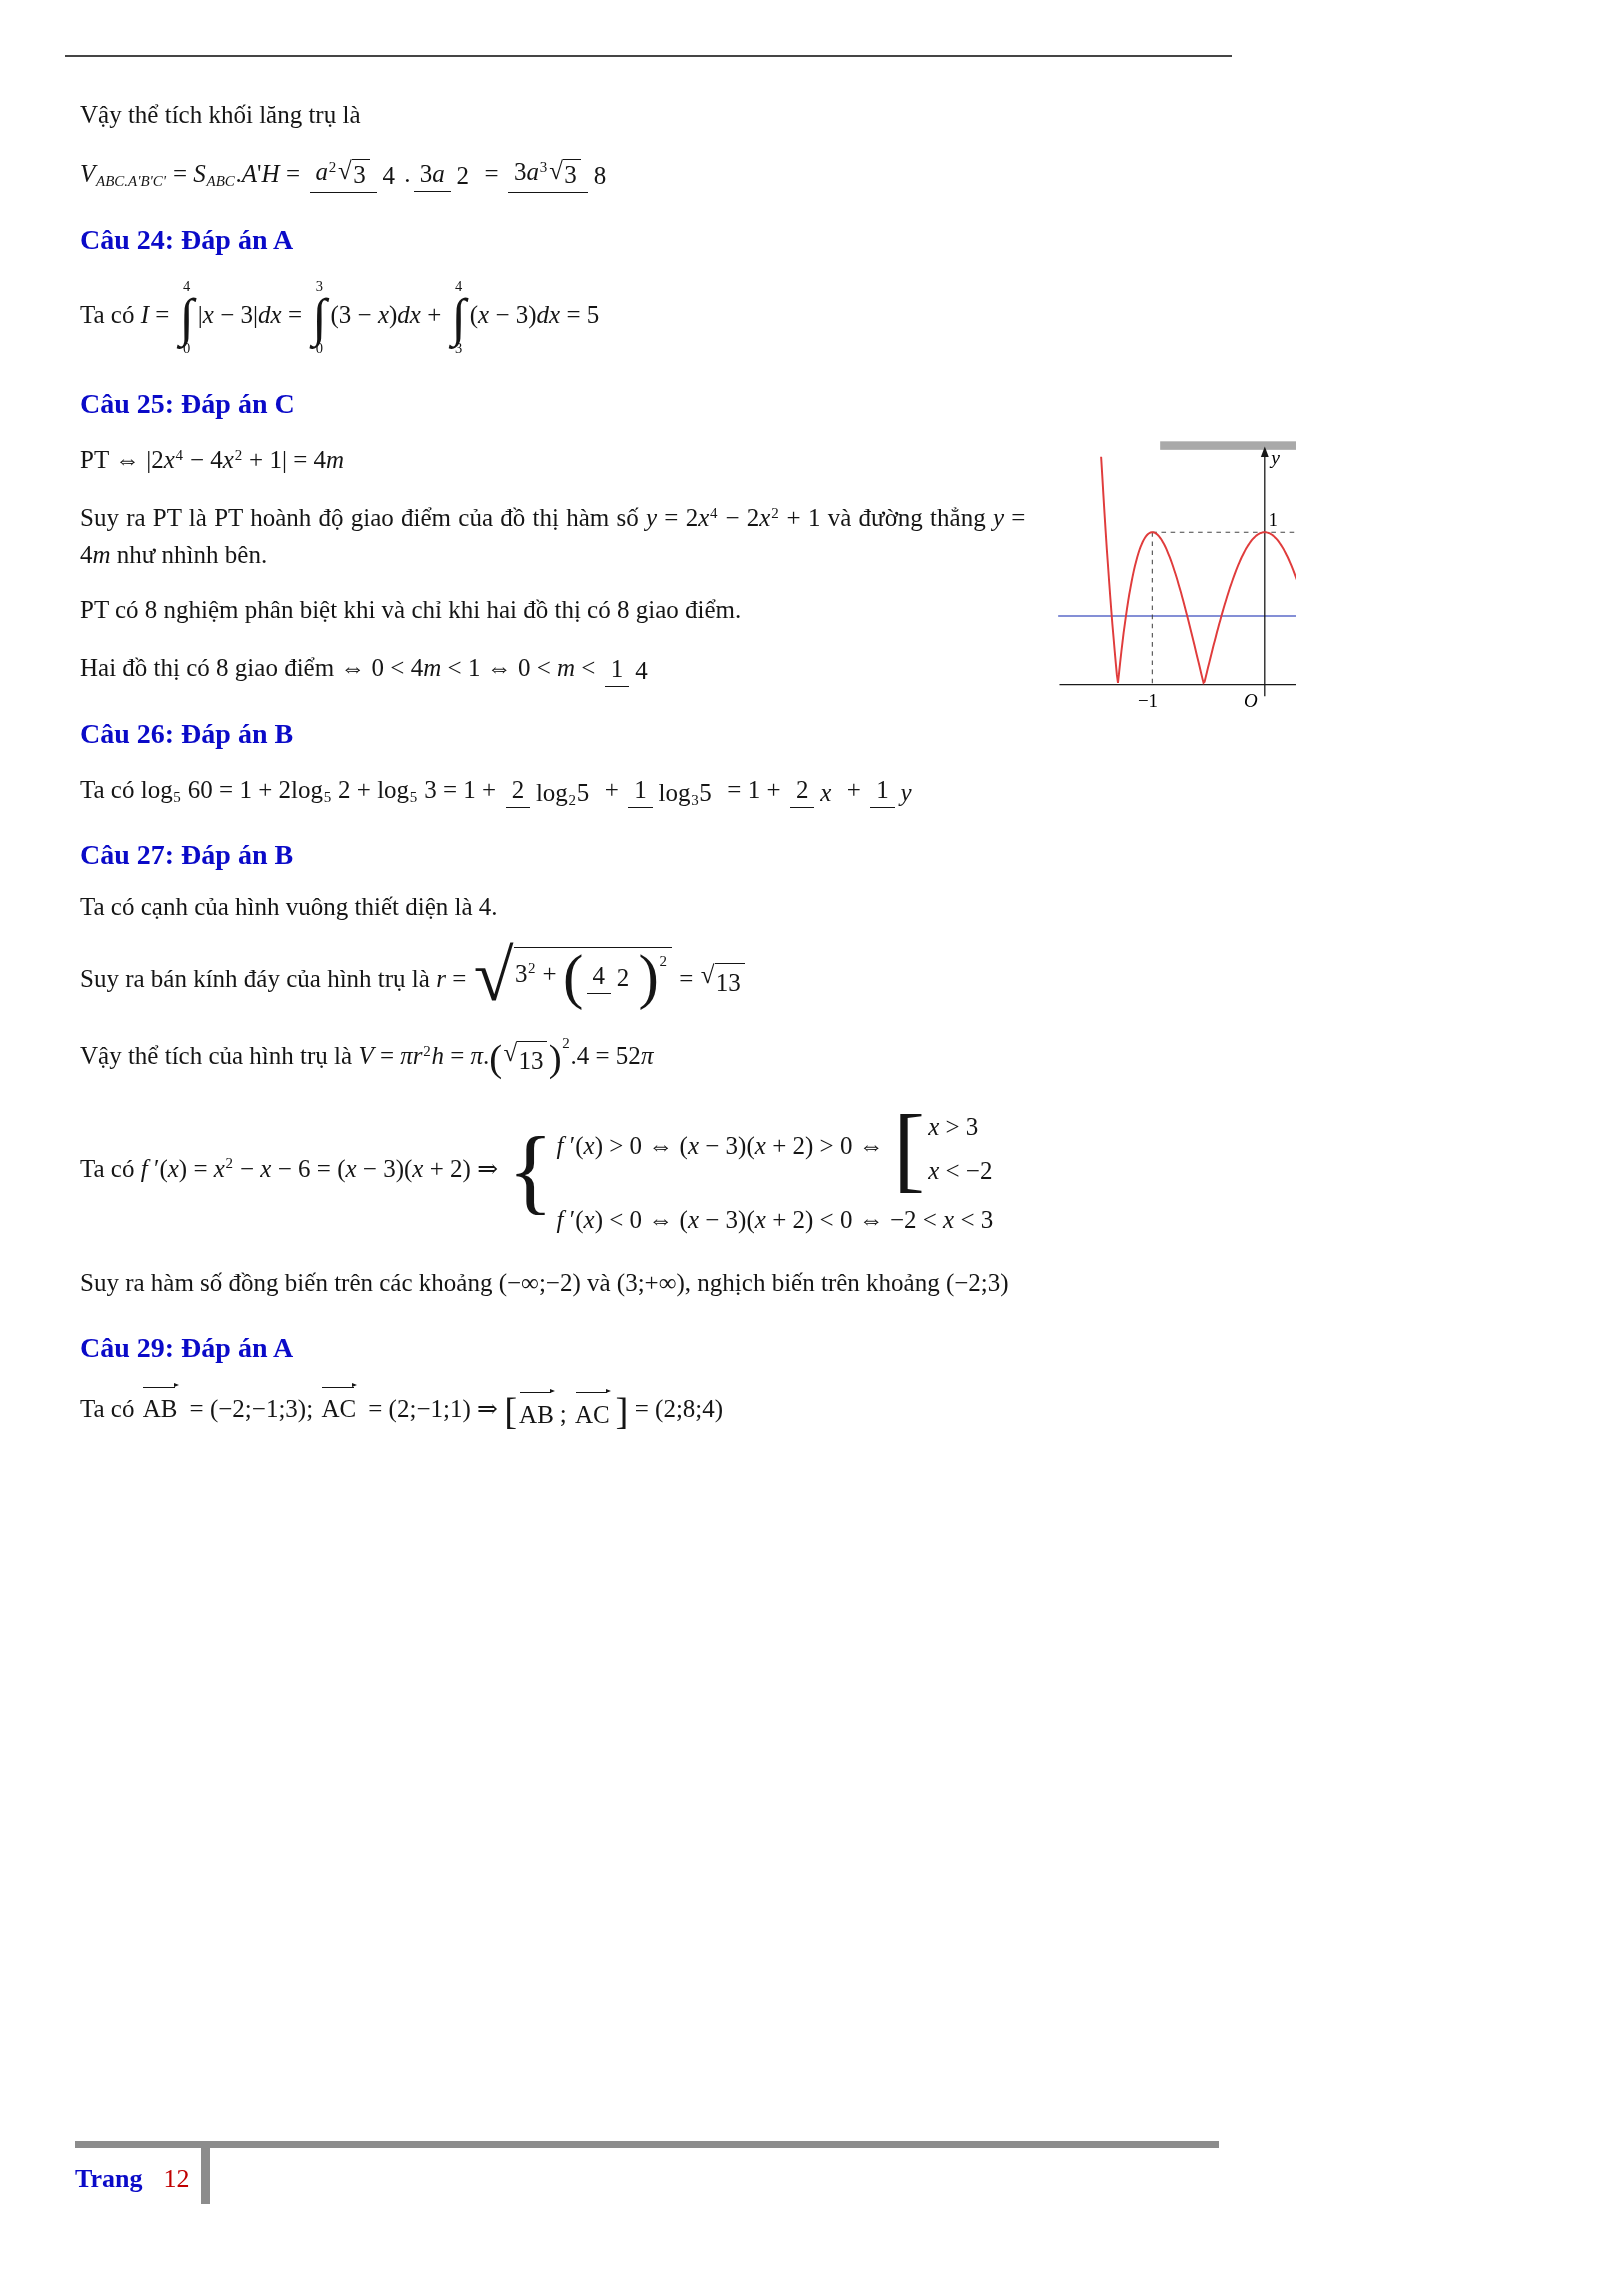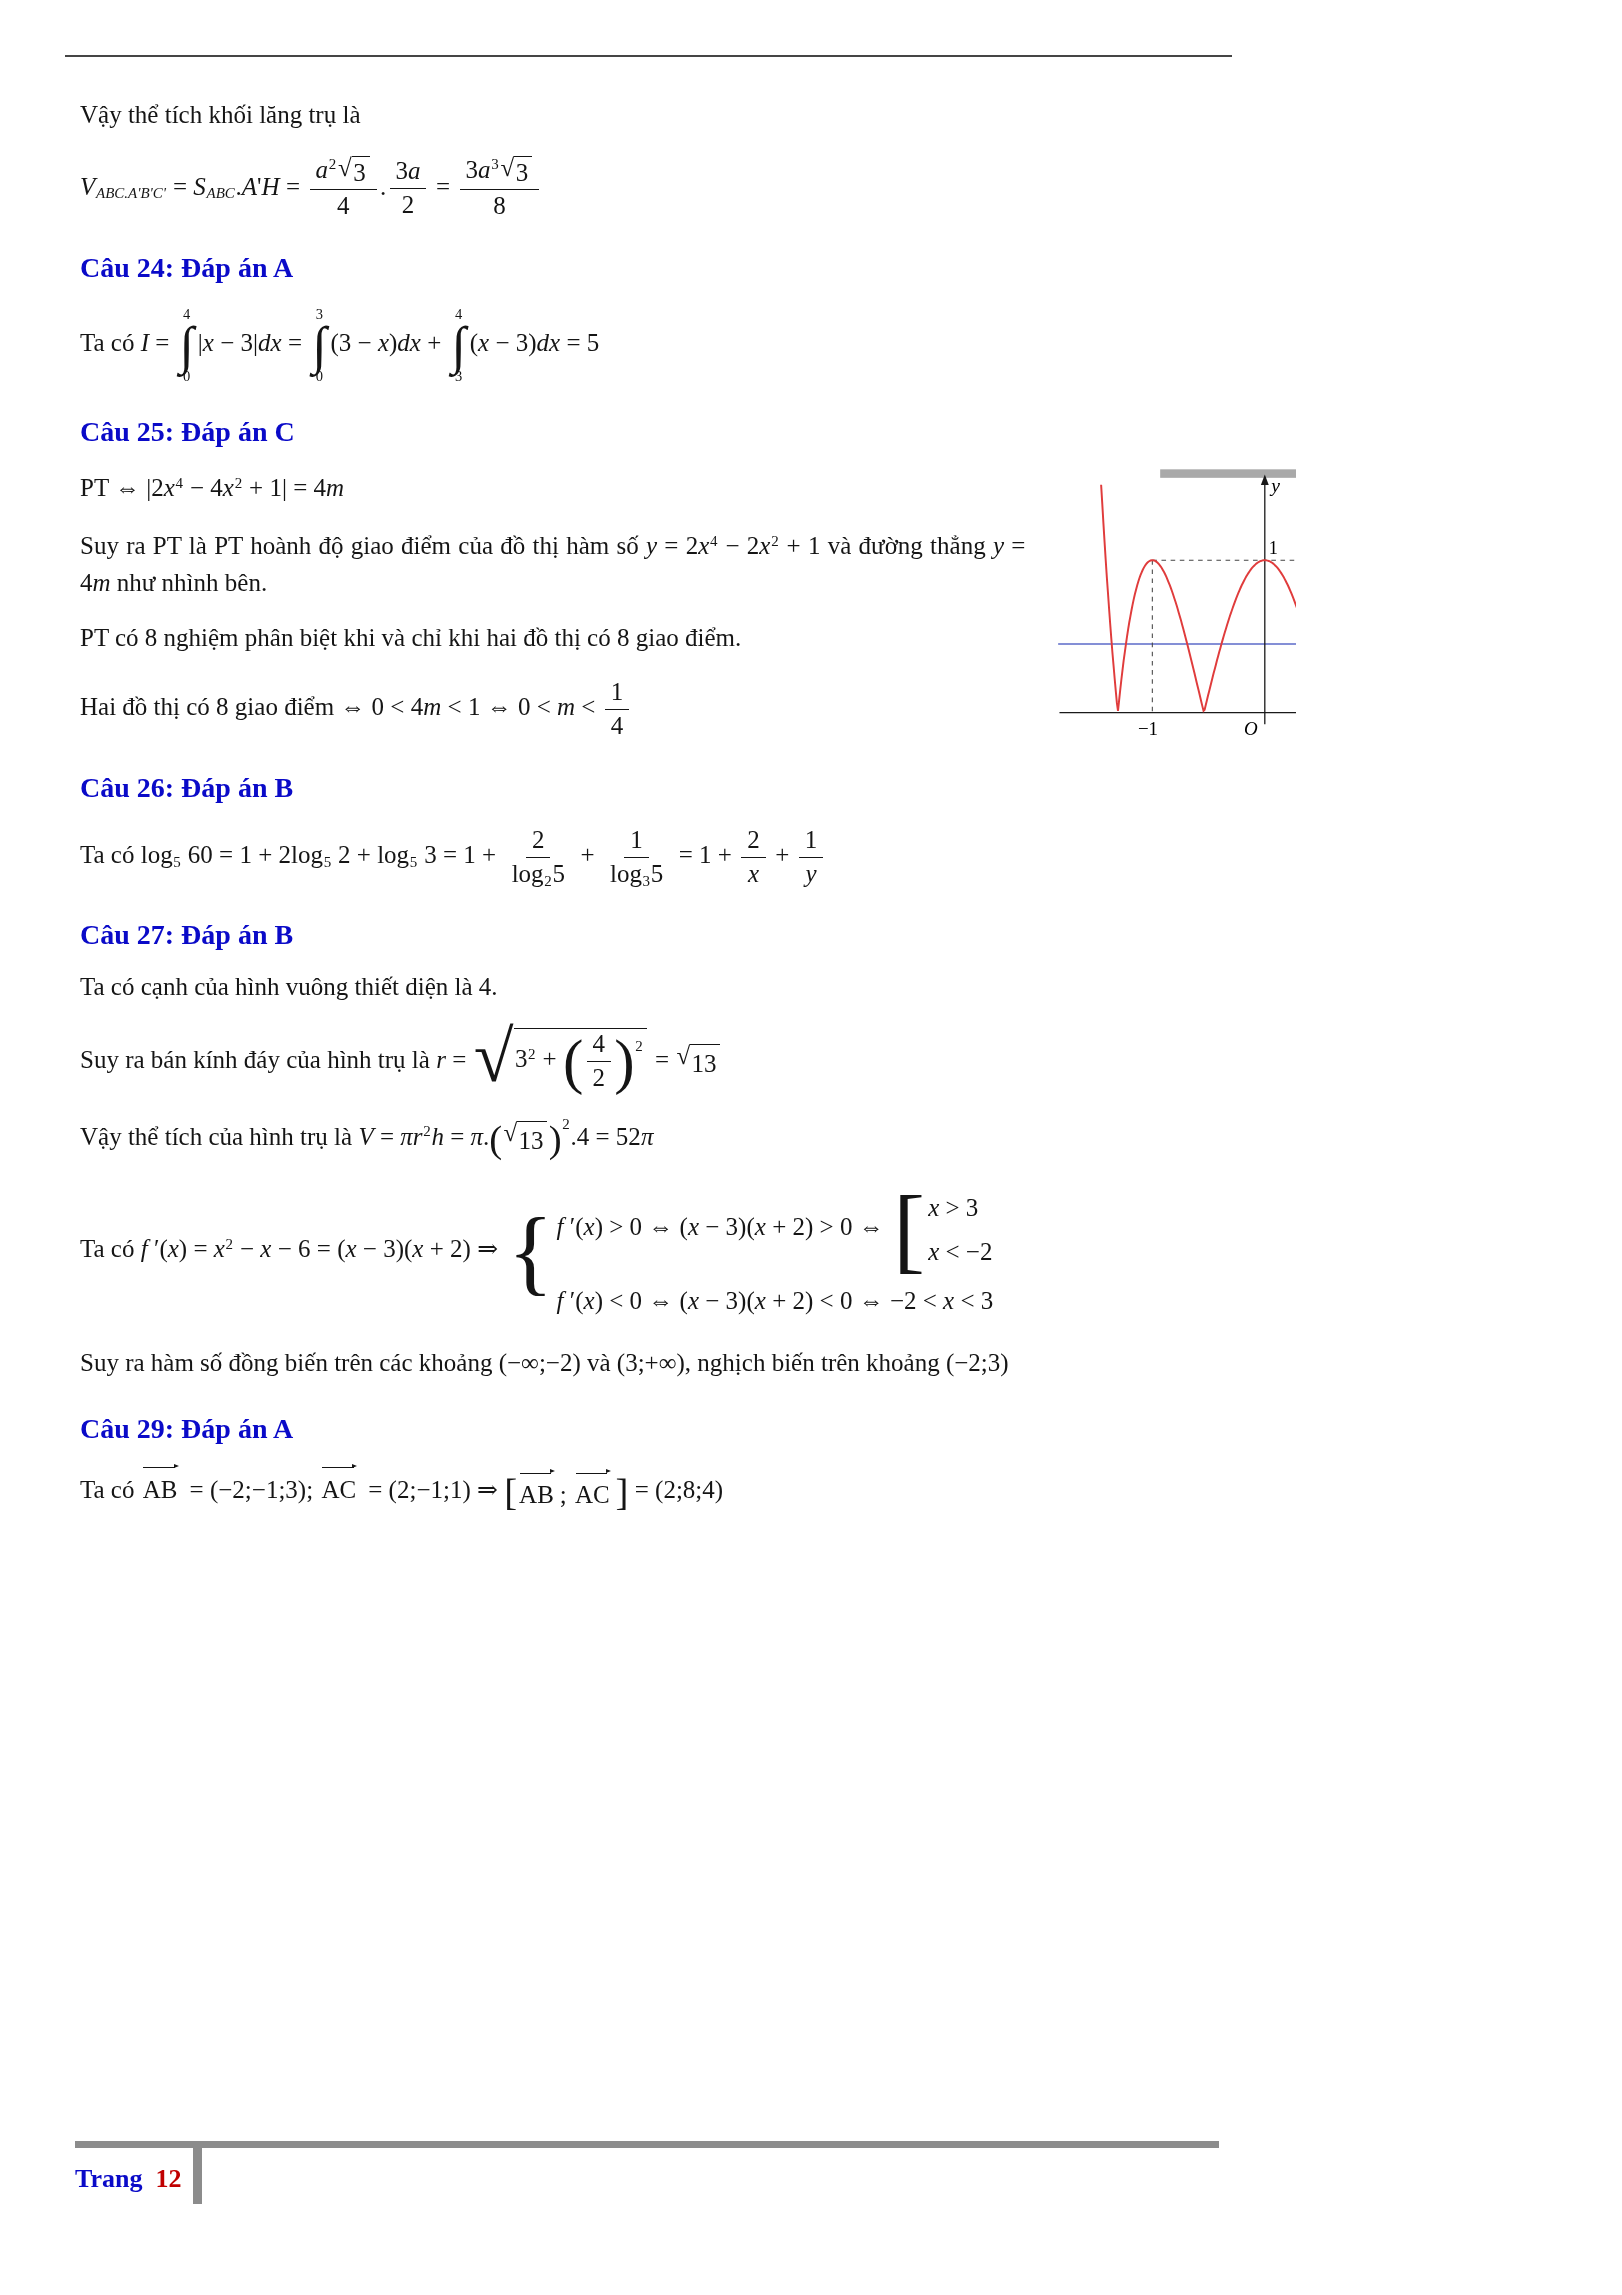--- a/index.html
+++ b/index.html
@@ -7,21 +7,21 @@
         font-family:"Liberation Serif","DejaVu Serif",serif;font-size:25px;color:#151515;overflow:hidden;}
   .toprule{position:absolute;top:55px;left:65px;right:64px;height:2px;background:var(--c-rule,#454545);}
   .content{position:absolute;top:79px;left:80px;width:1466px;}
   .para{margin:17px 0;text-align:justify;line-height:1.5;}
   .mline{margin:22px 0;line-height:1.4;}
   .heading{margin:31px 0 17px;font-weight:bold;font-size:28px;color:var(--c-heading,#0a0ac8);clear:none;}
   .mt{white-space:pre-wrap;}
   .mi{font-style:italic;white-space:pre-wrap;}
   .msup{font-size:.6em;position:relative;top:-.55em;margin:0 0.7px;}
   .msub{font-size:.6em;position:relative;top:.28em;margin:0 0.7px;}
-  .frac{display:inline-flex;flex-direction:column;align-items:center;vertical-align:middle;margin:0 3.3px;line-height:1.15;}
+  .frac{display:inline-flex;flex-direction:row;align-items:center;vertical-align:middle;margin:0 3.3px;line-height:1.15;}
   .fnum{border-bottom:1.6px solid #151515;padding:0 5.9px 2px;}
   .fden{padding:2px 5.9px 0;}
   .int{display:inline-flex;flex-direction:column;align-items:center;vertical-align:middle;margin:0 3.9px;line-height:1;}
   .int-g{font-size:2.1em;line-height:.85;}
   .int-b{font-size:.58em;line-height:1;margin:1.3px 0;}
   .sqrt{display:inline-flex;align-items:flex-start;vertical-align:middle;margin:0 1.3px;}
   .sqrt-g{line-height:1;transform:translateY(-0.7px);}
   .sqrt-c{border-top:1.6px solid #151515;padding:1.3px 3.9px 0 1.3px;}
   .sqrt-b>.sqrt-g{font-size:2.9em;line-height:.95;transform:translateY(-5.2px);}
   .vec{position:relative;display:inline-block;margin:3.9px 2.6px 0 2px;padding:1.3px 3.3px 0 0;}
@@ -35,21 +35,21 @@
   .wrap-g{line-height:.85;font-weight:300;}
   .wrap-g.s1{font-size:1.55em;}
   .wrap-g.s2{font-size:2.45em;}
   .wrap+.msup{top:-1.05em;}
   .fig{float:right;width:497px;height:308px;margin:3.9px 0 13px 23.6px;}
   .fig svg{font-family:"Liberation Serif","DejaVu Serif",serif;}
   .footer{position:absolute;left:75px;right:77px;top:2141px;}
   .footer-bar{height:6.5px;background:var(--c-bar_gray,#8c8c8c);}
   .footer-row{display:flex;align-items:center;margin-top:6.5px;}
   .footer-trang{font-weight:bold;font-size:26px;color:var(--c-heading,#1a3fd4);}
-  .footer-num{font-weight:bold;font-size:26px;color:var(--c-number_red,#c00000);margin-left:13px;}
+  .footer-num{font-weight:normal;font-size:26px;color:var(--c-number_red,#c00000);margin-left:21px;}
   .footer-vbar{width:8.5px;height:63px;background:var(--c-bar_gray,#8c8c8c);margin-left:11.8px;margin-top:-13px;}
 </style>
 </head>
 <body>
 
 <div class="page">
   <div class="toprule"></div>
   <main class="content">
       <div class="para"><span class="mt">Vậy thể tích khối lăng trụ là</span></div>
       <div class="mline"><span class="mi">V</span><span class="msub"><span class="mi">ABC.A'B'C'</span></span><span class="mt"> = </span><span class="mi">S</span><span class="msub"><span class="mi">ABC</span></span><span class="mt">.</span><span class="mi">A</span><span class="mt">'</span><span class="mi">H</span><span class="mt"> = </span><span class="frac">

